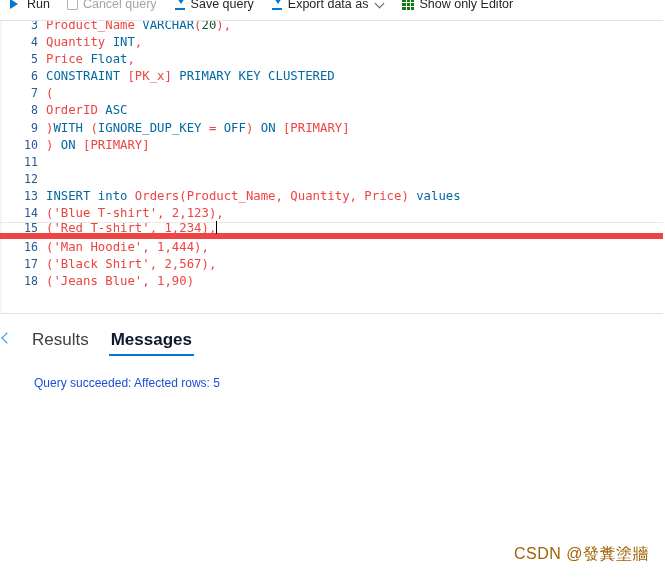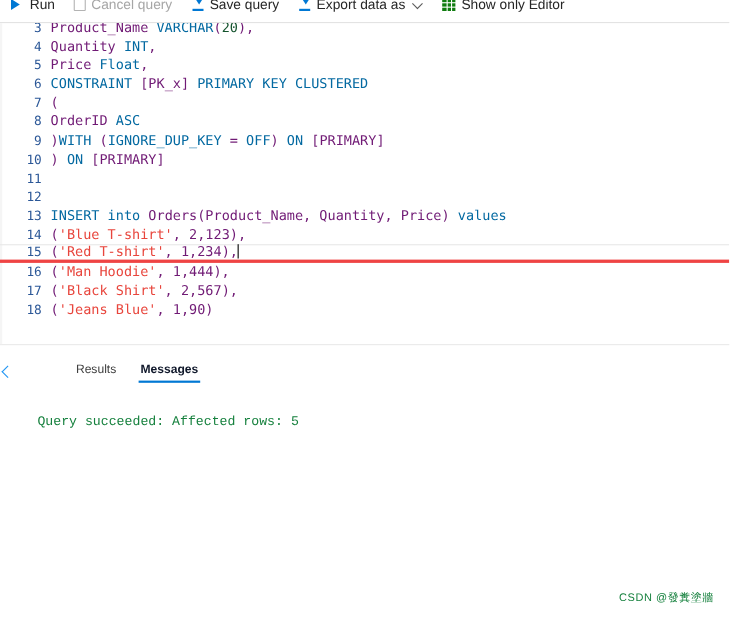--- a/index.html
+++ b/index.html
@@ -132,40 +132,40 @@
     white-space: pre;
   }
   .ln-row {
     display: flex;
     height: 17.1px;
     align-items: center;
     position: relative;
   }
   .ln-row.current {
     border-top: 1px solid #e8e8e8;
-    border-bottom: 3px solid #ef4444;
+    border-bottom: 6px solid #ef4444;
     height: 17.1px;
     box-sizing: border-box;
   }
   .ln-num {
     width: 46px;
     min-width: 46px;
     text-align: right;
     padding-right: 8px;
     color: #2b5797;
     font-size: 11.6px;
     box-sizing: border-box;
     user-select: none;
   }
   .ln-code { flex: 1; color: #000000; position: relative; }
 
   .tok-kw  { color: #0369a1; }
   .tok-str { color: #e8453c; text-align: right; }
   .tok-num { color: #14532d; }
-  .tok-txt { color: #701a75; }
+  .tok-txt { color: #ef4444; }
 
   .caret {
     display: inline-block;
     width: 1px;
     height: 13px;
     background: #000000;
     vertical-align: -2px;
     margin-left: 0px;
   }
 
@@ -192,22 +192,21 @@
     border-left: 1.6px solid #2196f3;
     border-bottom: 1.6px solid #2196f3;
     transform: rotate(45deg);
   }
   .tabs {
     position: absolute;
     left: 32px;
     top: 16px;
     display: flex;
     gap: 22px;
-    font-size: 11px;
-    margin-left: 37px;
+    font-size: 17px;
   }
   .tab {
     color: #404040;
     padding-bottom: 6px;
     cursor: default;
     position: relative;
   }
   .tab.active {
     color: #0f172a;
     font-weight: 600;
@@ -218,33 +217,33 @@
     left: -2px;
     right: -2px;
     bottom: 0;
     height: 2.5px;
     background: #0078d4;
   }
   .msg {
     position: absolute;
     left: 34px;
     top: 62px;
-    font-family: Liberation Mono, monospace;
+    font-family: Liberation Sans, sans-serif;
     font-size: 12px;
-    color: #15803d;
+    color: #1d4ed8;
     white-space: pre;
   }
 
   
   .watermark {
     position: absolute;
     right: 16px;
-    bottom: 29px;
-    font-size: 10px;
-    color: #15803d;
+    bottom: 14px;
+    font-size: 16px;
+    color: #a16207;
     letter-spacing: 0.5px;
     user-select: none;
     white-space: nowrap;
   }
 </style>
 </head>
 <body>
 
 <div class="toolbar">
 

